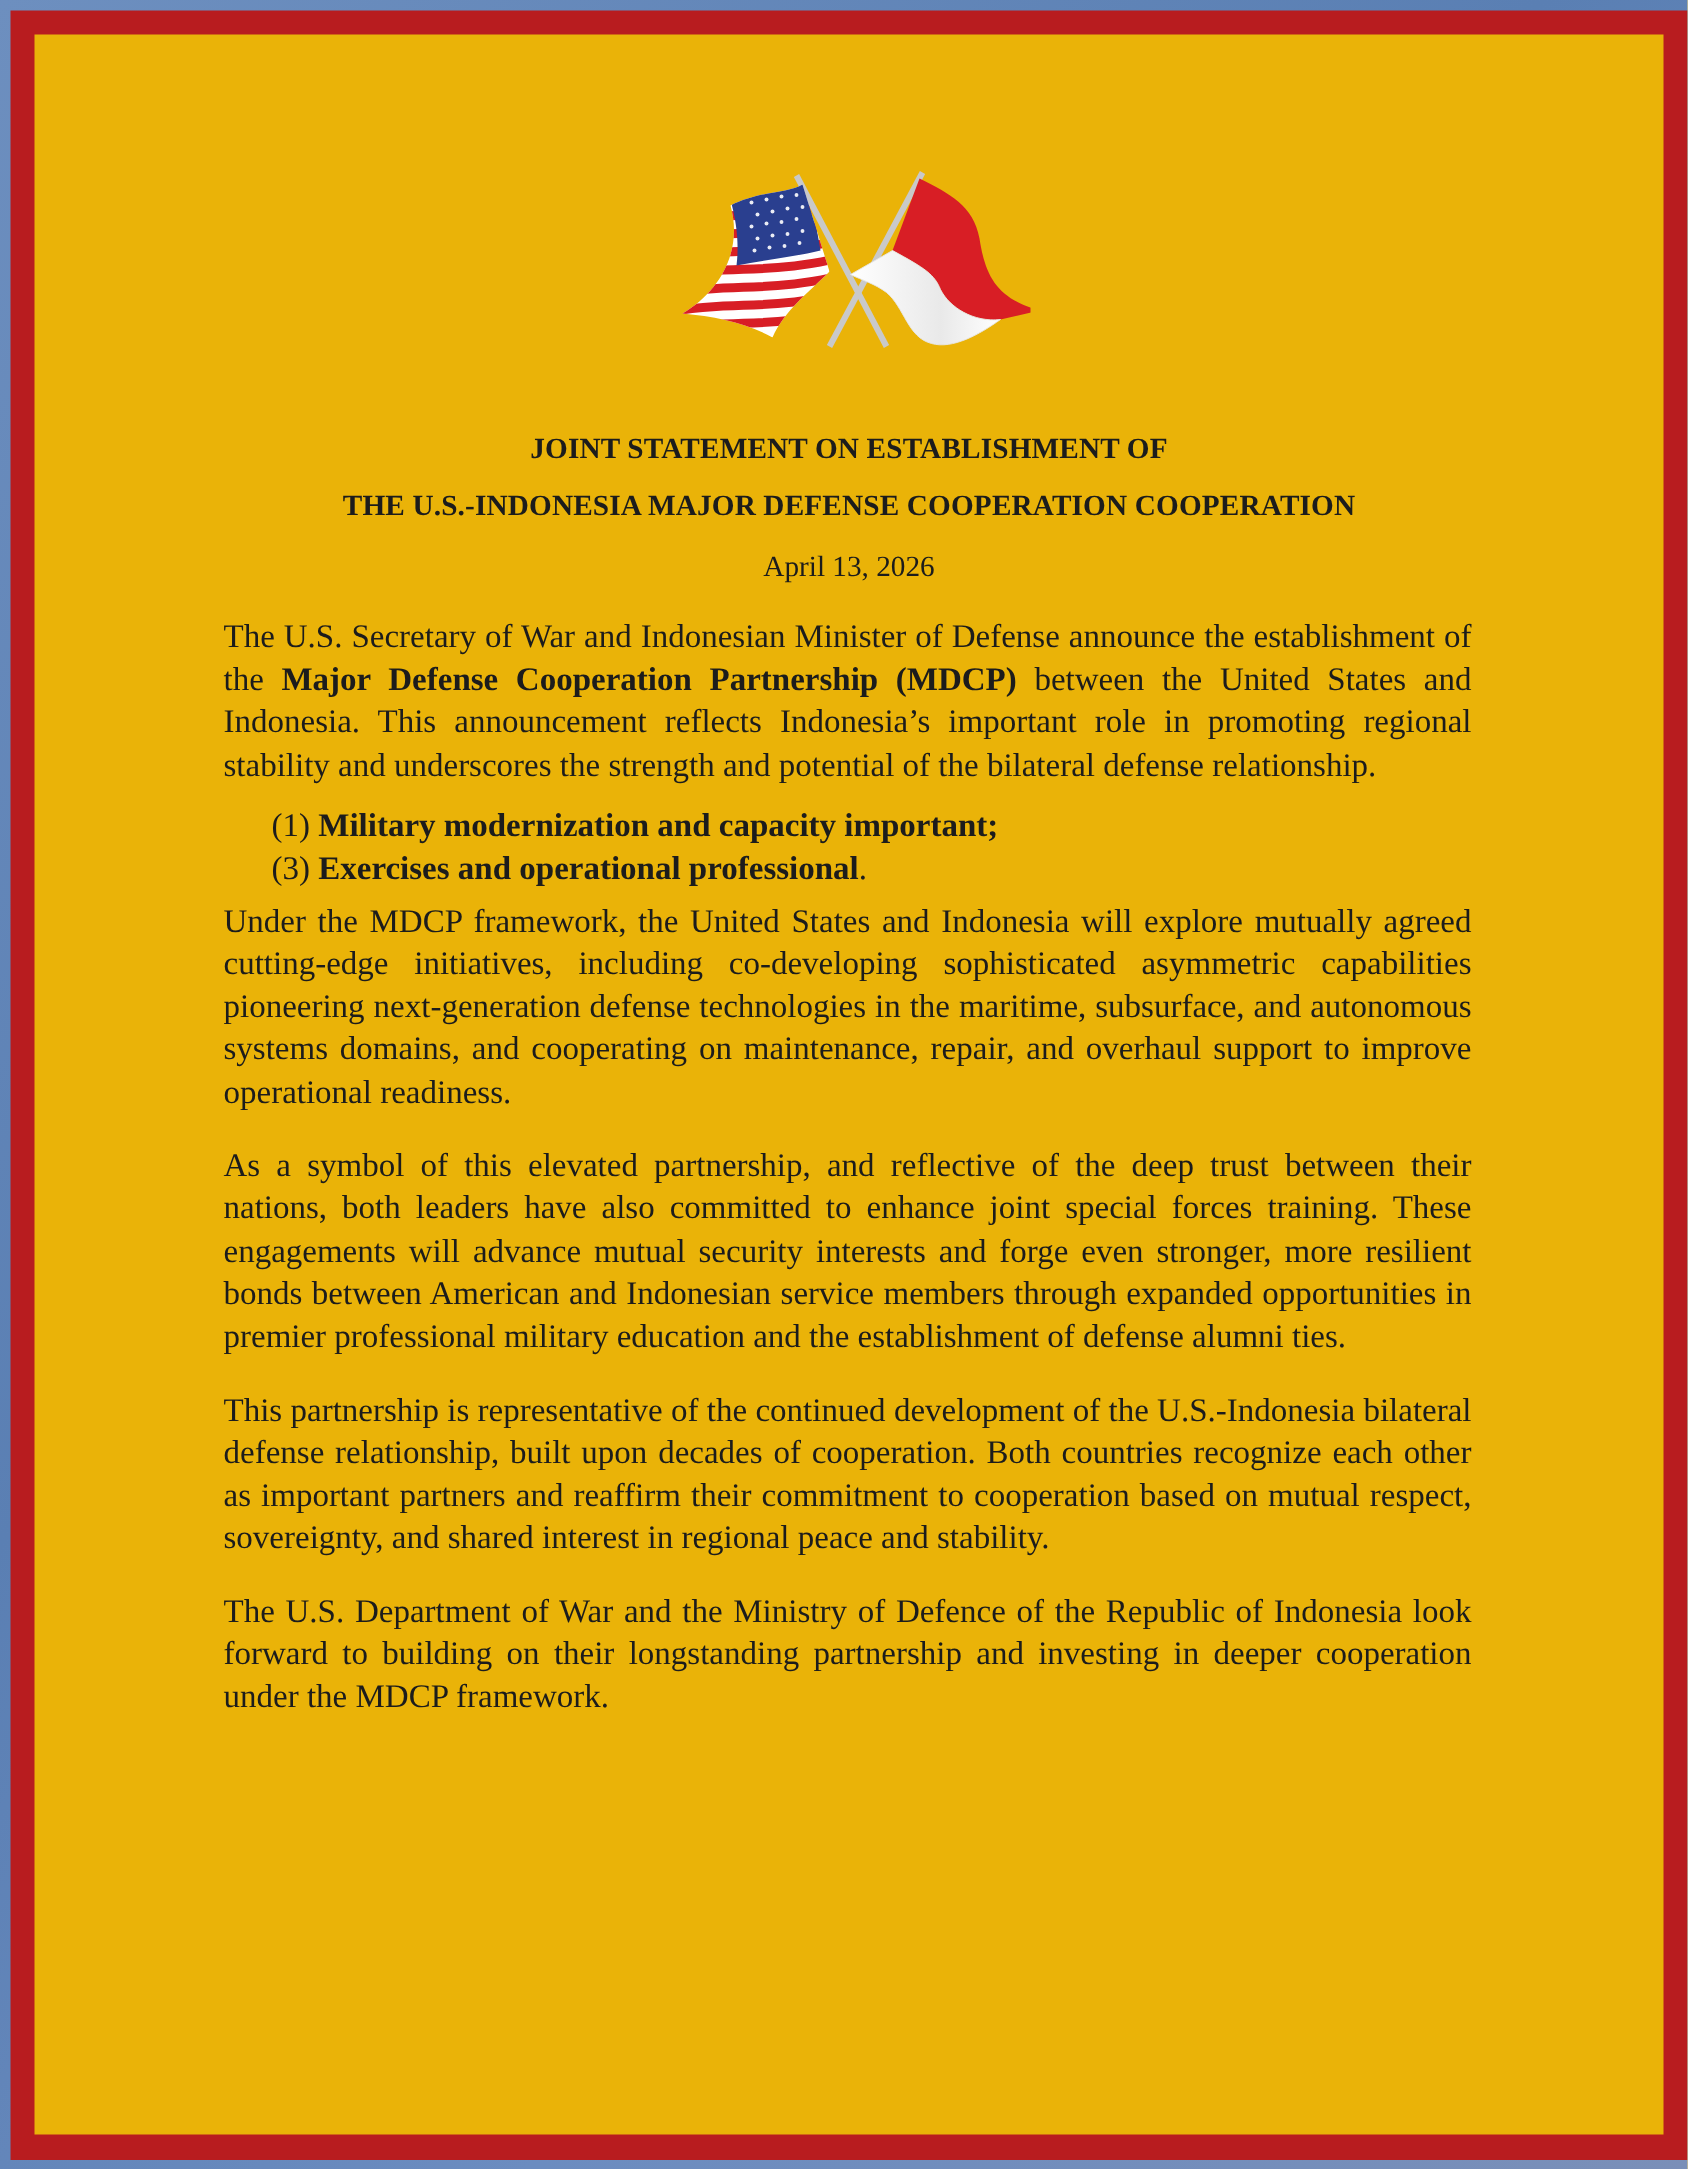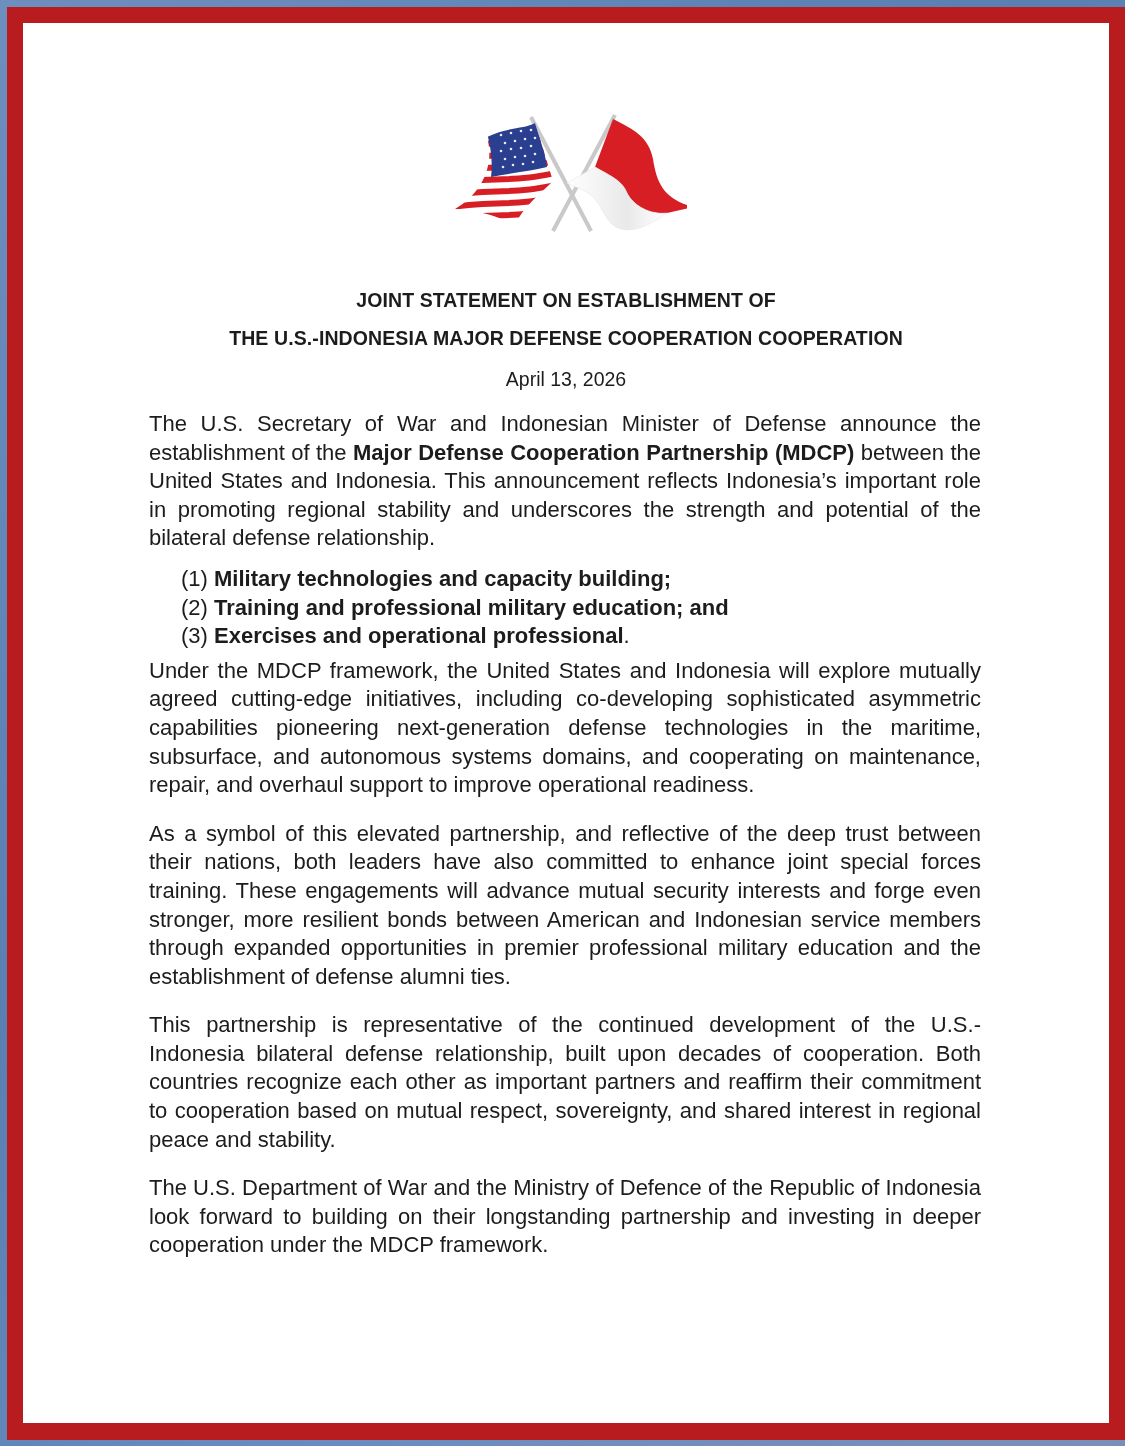--- a/index.html
+++ b/index.html
@@ -6,23 +6,23 @@
   body {
     width: 1125px; height: 1446px; overflow: hidden;
     background: linear-gradient(135deg, #6d8fbf 0%, #5a7fb3 40%, #6b8cc0 70%, #7a8fb8 100%);
     position: relative;
   }
   .frame {
     position: absolute; left: 7px; top: 7px; width: 1118px; height: 1433px;
     box-sizing: border-box; background: #b81c1f; padding: 16px 16px 17px 16px;
   }
   .page {
-    width: 100%; height: 100%; background: #ffffff; box-sizing: border-box;
+    width: 100%; height: 100%; background: #eab308; box-sizing: border-box;
     position: relative;
-    font-family: Liberation Sans, sans-serif; color: #1c1c1c;
+    font-family: Liberation Serif, serif; color: #1c1c1c;
   }
   .logo { position: absolute; left: 404px; top: 78px; width: 260px; height: 140px; }
   .title {
     position: absolute; left: 0; right: 0; top: 258px; text-align: center;
     font-weight: bold; font-size: 19.5px; line-height: 38px; letter-spacing: 0.1px;
   }
   .date {
     position: absolute; left: 0; right: 0; top: 345px; text-align: center; font-size: 19.5px;
   }
   .body {
@@ -100,22 +100,21 @@
     <div class="title">
       <div>JOINT STATEMENT ON ESTABLISHMENT OF</div>
       <div>THE U.S.-INDONESIA MAJOR DEFENSE COOPERATION COOPERATION</div>
     </div>
 
     <div class="date">April 13, 2026</div>
 
     <div class="body">
       <p><span>The U.S. Secretary of War and Indonesian Minister of Defense announce the establishment of the </span><b>Major Defense Cooperation Partnership (MDCP)</b><span> between the United States and Indonesia. This announcement reflects Indonesia’s important role in promoting regional stability and underscores the strength and potential of the bilateral defense relationship.</span></p>
       <ul class="pillars">
-        <li><span>(1) </span><b>Military technologies and capacity building;</b><span></span></li>
-        <li><span>(2) </span><b>Training and professional military education; and</b><span></span></li>
+        <li><span>(1) </span><b>Military modernization and capacity important;</b><span></span></li>
         <li><span>(3) </span><b>Exercises and operational professional</b><span>.</span></li>
       </ul>
       <p>Under the MDCP framework, the United States and Indonesia will explore mutually agreed cutting-edge initiatives, including co-developing sophisticated asymmetric capabilities pioneering next-generation defense technologies in the maritime, subsurface, and autonomous systems domains, and cooperating on maintenance, repair, and overhaul support to improve operational readiness.</p>
       <p>As a symbol of this elevated partnership, and reflective of the deep trust between their nations, both leaders have also committed to enhance joint special forces training.  These engagements will advance mutual security interests and forge even stronger, more resilient bonds between American and Indonesian service members through expanded opportunities in premier professional military education and the establishment of defense alumni ties.</p>
       <p>This partnership is representative of the continued development of the U.S.-Indonesia bilateral defense relationship, built upon decades of cooperation.  Both countries recognize each other as important partners and reaffirm their commitment to cooperation based on mutual respect, sovereignty, and shared interest in regional peace and stability.</p>
       <p>The U.S. Department of War and the Ministry of Defence of the Republic of Indonesia look forward to building on their longstanding partnership and investing in deeper cooperation under the MDCP framework.</p>
     </div>
 
   </div>
 </div>

